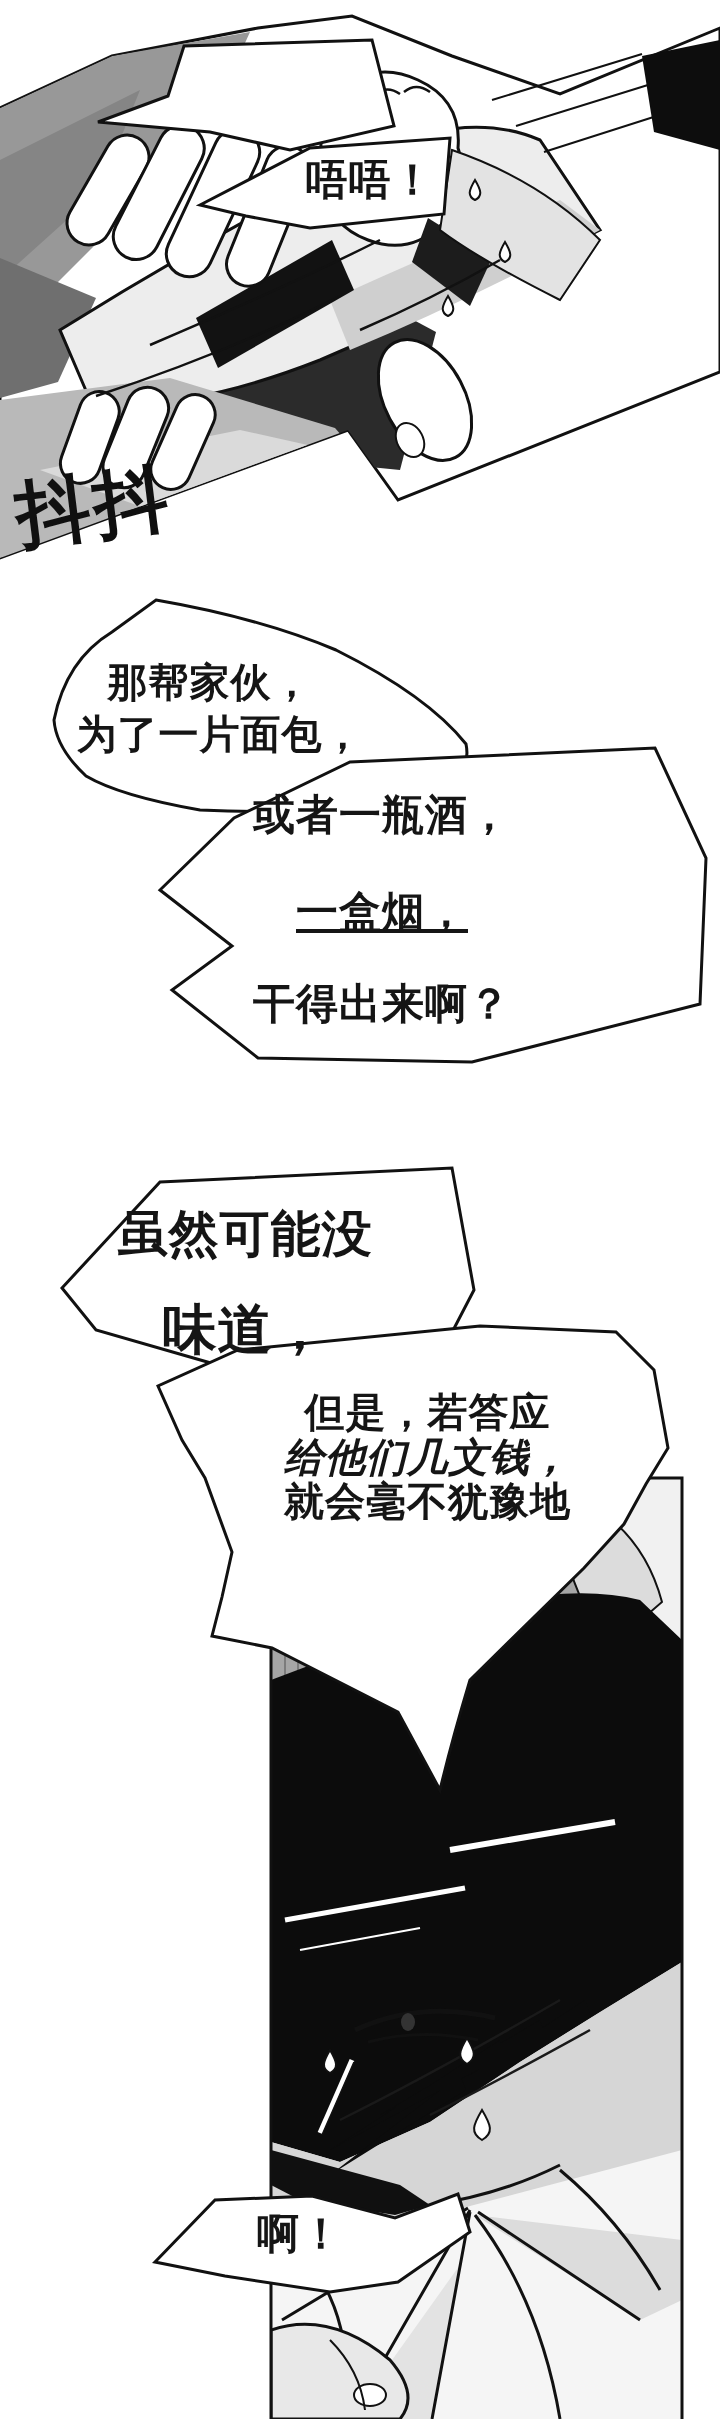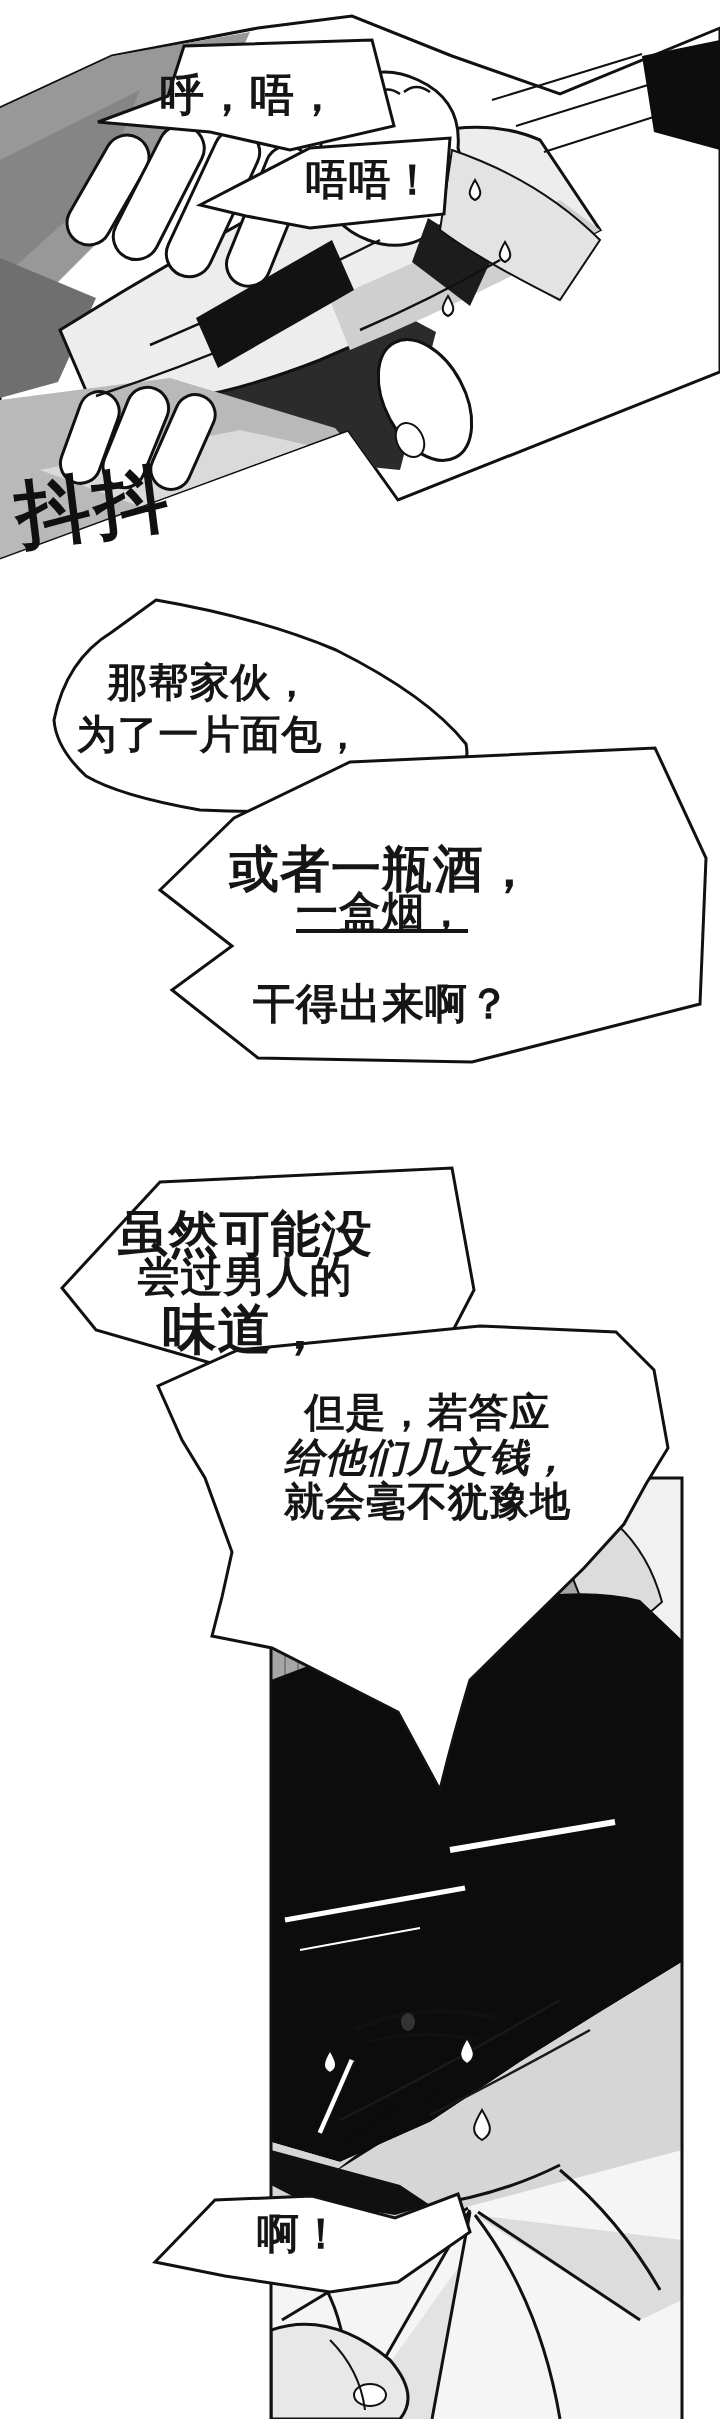--- a/index.html
+++ b/index.html
@@ -5,21 +5,21 @@
   html,body{margin:0;padding:0;background:#ffffff;}
   .page{position:relative;width:720px;height:2419px;background:#ffffff;overflow:hidden;
         font-family:"DejaVu Sans",sans-serif;}
   svg{position:absolute;left:0;top:0;display:block;}
   .btxt{position:absolute;text-align:center;color:#151515;font-weight:700;
         line-height:1.12;letter-spacing:1px;white-space:nowrap;}
   .b1t{left:100px;top:70px;width:300px;font-size:44px;}
   .b2t{left:250px;top:156px;width:240px;font-size:42px;}
   .b3t1{left:55px;top:660px;width:310px;font-size:40px;}
   .b3t2{left:55px;top:712px;width:330px;font-size:40px;}
-  .b4t1{left:227px;top:841px;width:310px;font-size:50px;}
+  .b4t1{left:227px;top:791px;width:310px;font-size:42px;}
   .b4t2{left:227px;top:888px;width:310px;font-size:42px;text-decoration:underline;}
   .b4t3{left:227px;top:934px;width:310px;font-size:42px;}
   .b4t4{left:227px;top:980px;width:310px;font-size:42px;}
   .b5t1{left:95px;top:1206px;width:300px;font-size:50px;}
   .b5t2{left:95px;top:1253px;width:300px;font-size:42px;}
   .b5t3{left:95px;top:1300px;width:300px;font-size:54px;}
   .b6t1{left:245px;top:1390px;width:365px;font-size:40px;}
   .b6t2{left:245px;top:1435px;width:365px;font-size:40px;font-style:italic;}
   .b6t3{left:245px;top:1479px;width:365px;font-size:40px;}
   .b6t4{left:245px;top:1525px;width:365px;font-size:40px;}
@@ -121,32 +121,30 @@
       <path d="M 156 600 Q 260 618 336 650 Q 428 696 466 744 Q 472 772 440 796 Q 320 816 200 810 Q 120 796 86 776 Q 56 748 54 720 Q 66 660 112 632 Z"></path>
       <path d="M 350 762 L 655 748 L 706 858 L 700 1004 L 472 1062 L 258 1058 L 172 990 L 232 946 L 160 890 L 234 818 Z"></path>
       <path d="M 160 1182 L 452 1168 L 474 1290 L 420 1394 L 350 1432 L 242 1372 L 96 1330 L 62 1288 Z"></path>
       <path d="M 238 1350 L 480 1326 L 616 1332 L 654 1370 L 668 1448 L 646 1484 L 624 1524 L 584 1568 L 470 1680 Q 452 1740 440 1790 L 398 1712 L 272 1648 L 212 1636 L 222 1597 L 232 1552 L 205 1478 L 182 1440 L 158 1386 Z"></path>
       <path d="M 155 2262 L 215 2200 L 312 2196 L 395 2218 L 458 2194 L 470 2232 L 398 2282 L 330 2292 L 225 2276 Z"></path>
     </g>
   </svg>
 
   <div class="sfx">抖抖</div>
 
-  <div class="btxt b1t">呼，唔，</div>
   <div class="btxt b2t">唔唔！</div>
 
   <div class="btxt b3t2">为了一片面包，</div>
   <div class="btxt b3t1">那帮家伙，</div>
 
   <div class="btxt b4t1">或者一瓶酒，</div>
   <div class="btxt b4t2">一盒烟，</div>
   <div class="btxt b4t4">干得出来啊？</div>
 
   <div class="btxt b5t1">虽然可能没</div>
-  <div class="btxt b5t2">尝过男人的</div>
   <div class="btxt b5t3">味道，</div>
 
   <div class="btxt b6t1">但是，若答应</div>
   <div class="btxt b6t2">给他们几文钱，</div>
   <div class="btxt b6t3">就会毫不犹豫地</div>
 
   <div class="btxt b7t">啊！</div>
 </div>
 
 </body></html>

